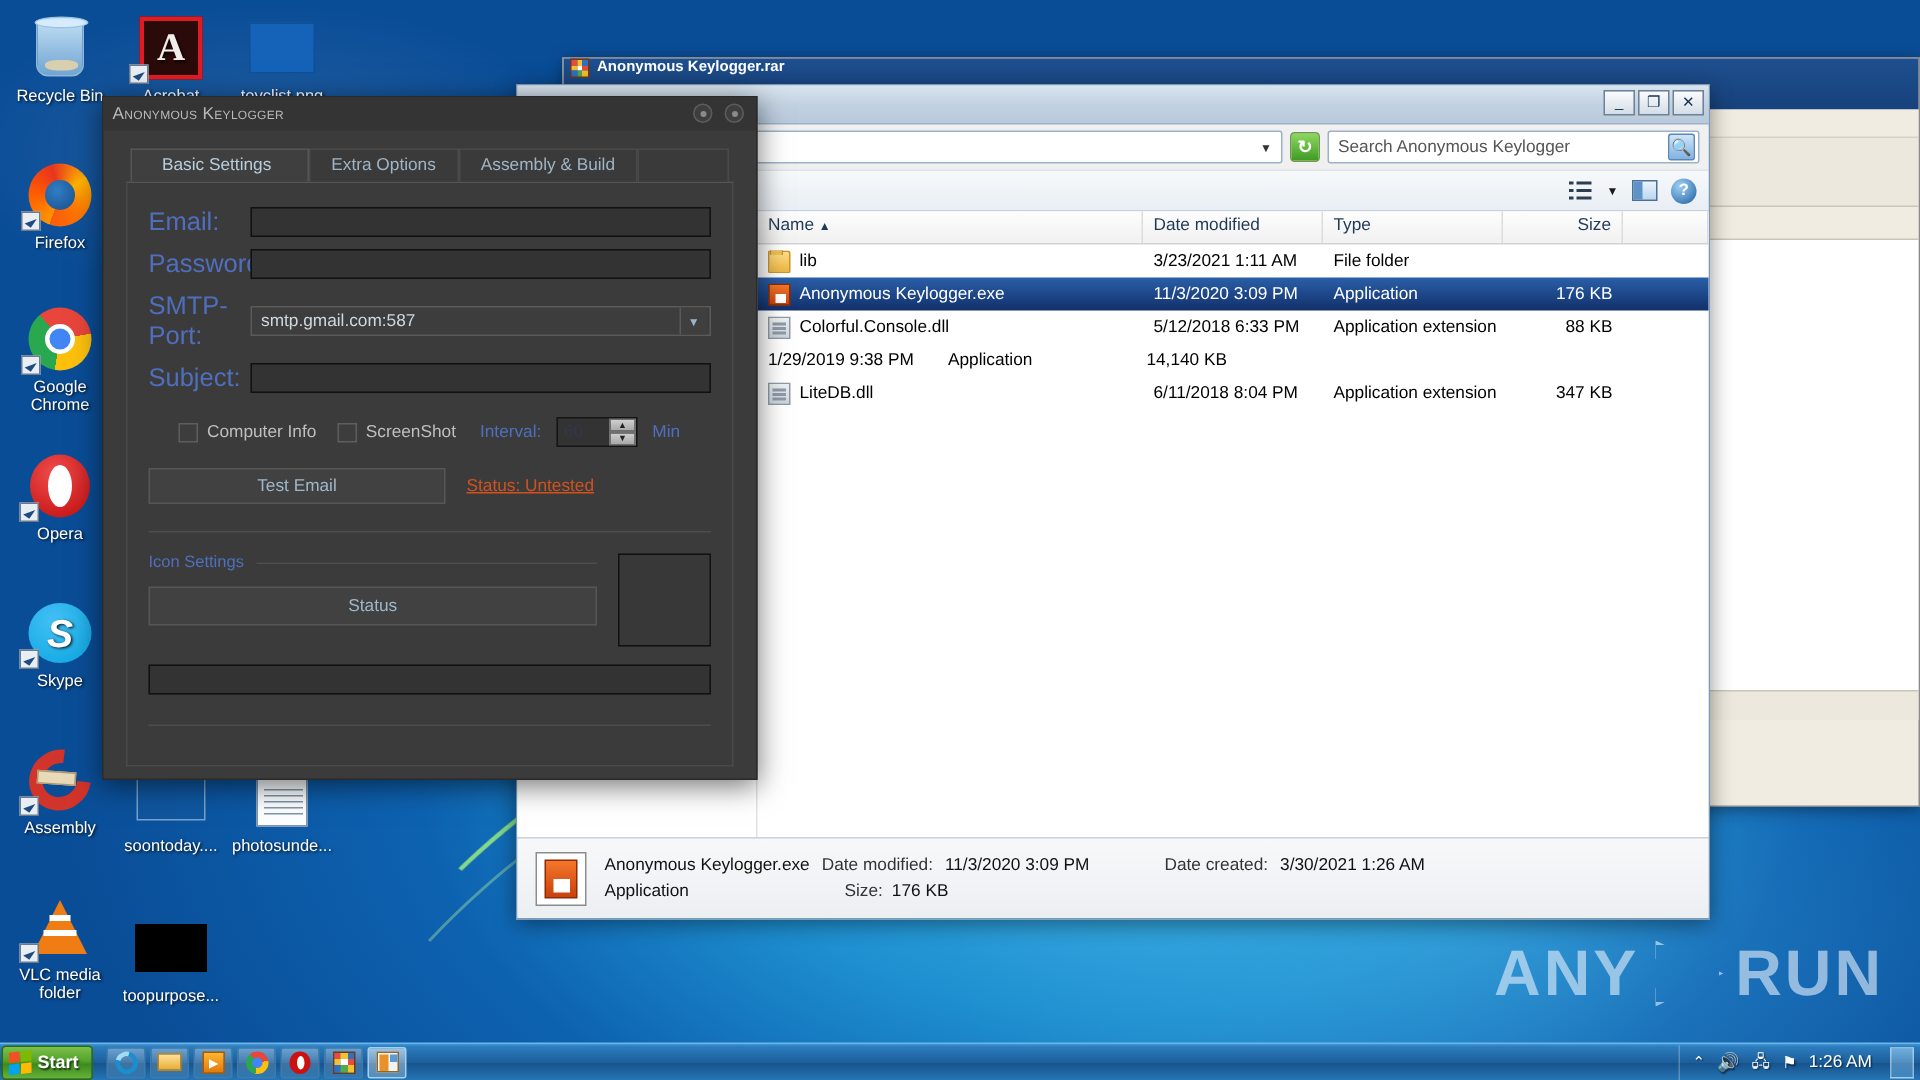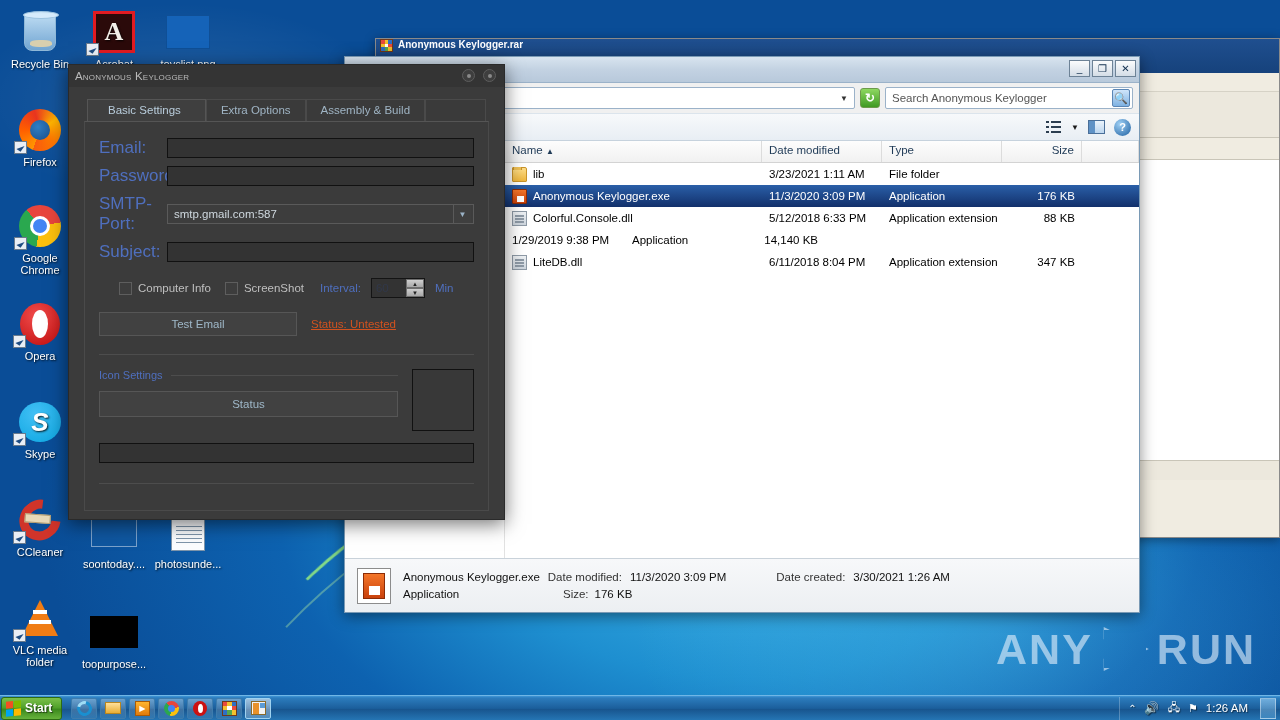--- a/index.html
+++ b/index.html
@@ -333,21 +333,21 @@
     <div class="cap">Skype</div>
   </div>
 
   <div class="dicon" style="left:4px; top:496px;">
     <div class="glyph">
       <div style="width:42px;height:40px;border-radius:50%;border:9px solid #d0342a;border-right-color:transparent;transform:rotate(-38deg);position:relative;">
         <div style="position:absolute;left:-2px;top:4px;width:26px;height:9px;background:#e8d9b8;border:1px solid #b29a6e;transform:rotate(42deg);"></div>
       </div>
       <div class="shortcut-arrow" style="left:9px;"></div>
     </div>
-    <div class="cap">CCleaner</div>
+    <div class="cap">Assembly</div>
   </div>
 
   <div class="dicon" style="left:4px; top:594px;">
     <div class="glyph">
       <div style="width:0;height:0;border-left:18px solid transparent;border-right:18px solid transparent;border-bottom:36px solid #f07c14;position:relative;">
         <div style="position:absolute;left:-7px;top:10px;width:14px;height:4px;background:#fff;"></div>
         <div style="position:absolute;left:-11px;top:20px;width:22px;height:4px;background:#fff;"></div>
       </div>
       <div class="shortcut-arrow" style="left:9px;"></div>
     </div>

